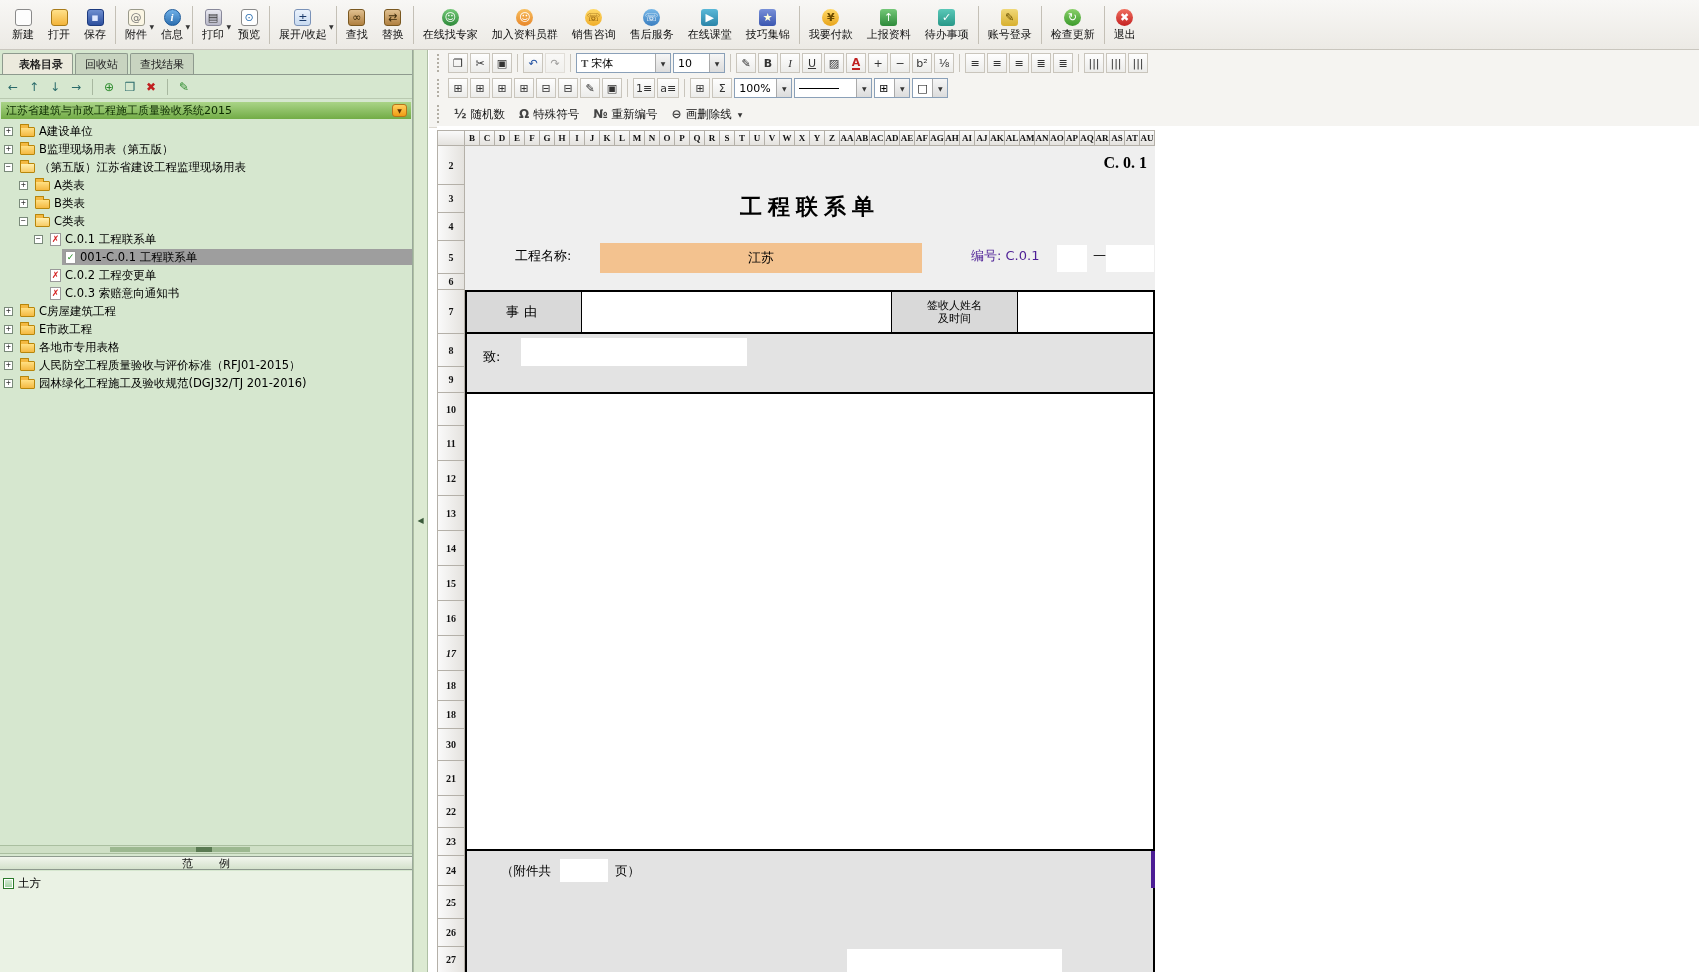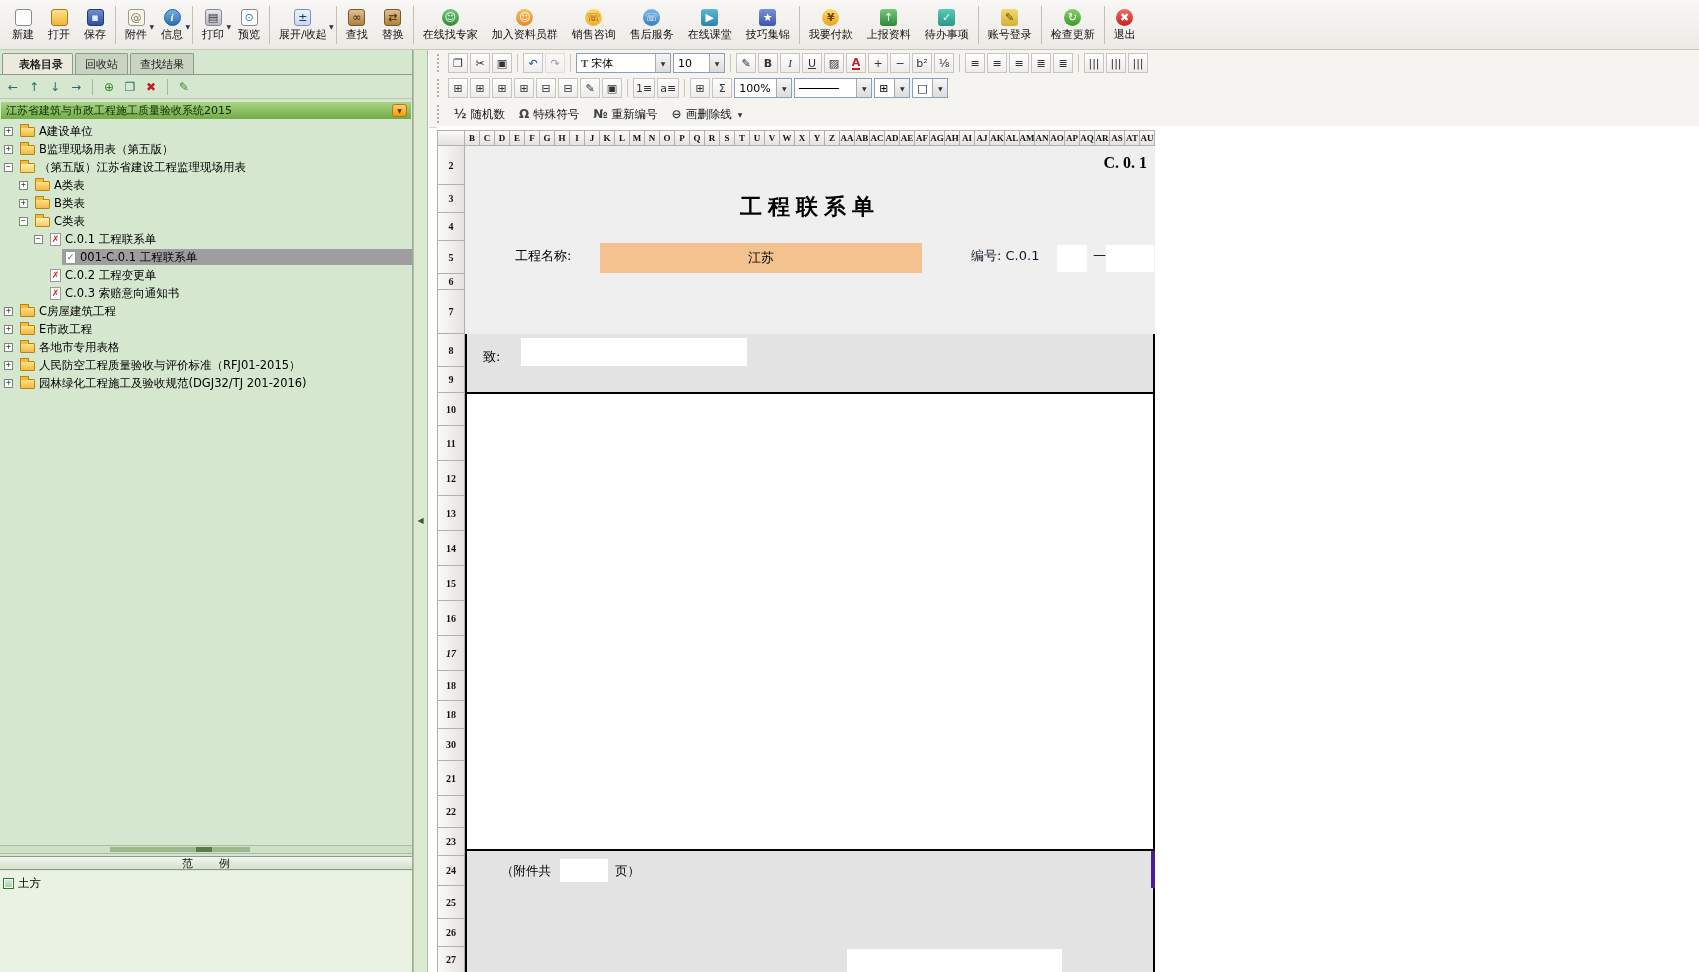--- a/index.html
+++ b/index.html
@@ -142,21 +142,21 @@
 
   
   #doc{position:absolute;left:28px;top:20px;width:690px;height:826px;background:#efefef;}
   .d-code{position:absolute;right:8px;top:8px;font-family:"Liberation Serif",serif;
     font-weight:bold;font-size:16px;color:#000;}
   .d-title{position:absolute;left:0;top:46px;width:100%;text-align:center;
     font-size:22px;font-weight:bold;letter-spacing:6px;color:#000;}
   .d-plabel{position:absolute;left:50px;top:101px;font-size:13px;color:#000;}
   .d-pcell{position:absolute;left:135px;top:97px;width:322px;height:30px;background:#f3c28f;
     display:flex;align-items:center;justify-content:center;font-size:13px;color:#000;}
-  .d-nolabel{position:absolute;left:506px;top:101px;font-size:13px;color:#0f172a;}
+  .d-nolabel{position:absolute;left:506px;top:101px;font-size:13px;color:#4c1d95;}
   .d-ncell1{position:absolute;left:592px;top:99px;width:30px;height:27px;background:#fff;}
   .d-dash{position:absolute;left:628px;top:101px;font-size:13px;color:#000;}
   .d-ncell2{position:absolute;left:641px;top:99px;width:48px;height:27px;background:#fff;}
   .d-table{position:absolute;left:0;top:144px;width:690px;height:44px;border:2px solid #000;
     display:flex;background:#fff;}
   .dt-c1{width:115px;background:#d9d9d9;border-right:1px solid #000;display:flex;
     align-items:center;justify-content:center;font-size:13px;letter-spacing:5px;}
   .dt-c2{flex:1;border-right:1px solid #000;background:#fff;}
   .dt-c3{width:126px;background:#d9d9d9;border-right:1px solid #000;display:flex;
     flex-direction:column;align-items:center;justify-content:center;font-size:11px;line-height:13px;}
@@ -680,20 +680,29 @@
 
     <div id="doc">
       <div class="d-code">C. 0. 1</div>
       <div class="d-title">工程联系单</div>
       <div class="d-plabel">工程名称:</div>
       <div class="d-pcell">江苏</div>
       <div class="d-nolabel">编号: C.0.1</div>
       <div class="d-ncell1"></div>
       <div class="d-dash">—</div>
       <div class="d-ncell2"></div>
+      <div class="d-table">
+        <div class="dt-c1">事由</div>
+        <div class="dt-c2"></div>
+        <div class="dt-c3">
+          <span>签收人姓名</span>
+          <span>及时间</span>
+        </div>
+        <div class="dt-c4"></div>
+      </div>
       <div class="d-toband">
         <span class="d-tolabel">致:</span>
         <div class="d-tocell"></div>
       </div>
       <div class="d-content"></div>
       <div class="d-attach">
         <span class="d-apre">（附件共</span>
         <div class="d-acell"></div>
         <span class="d-asuf">页）</span>
       </div>

